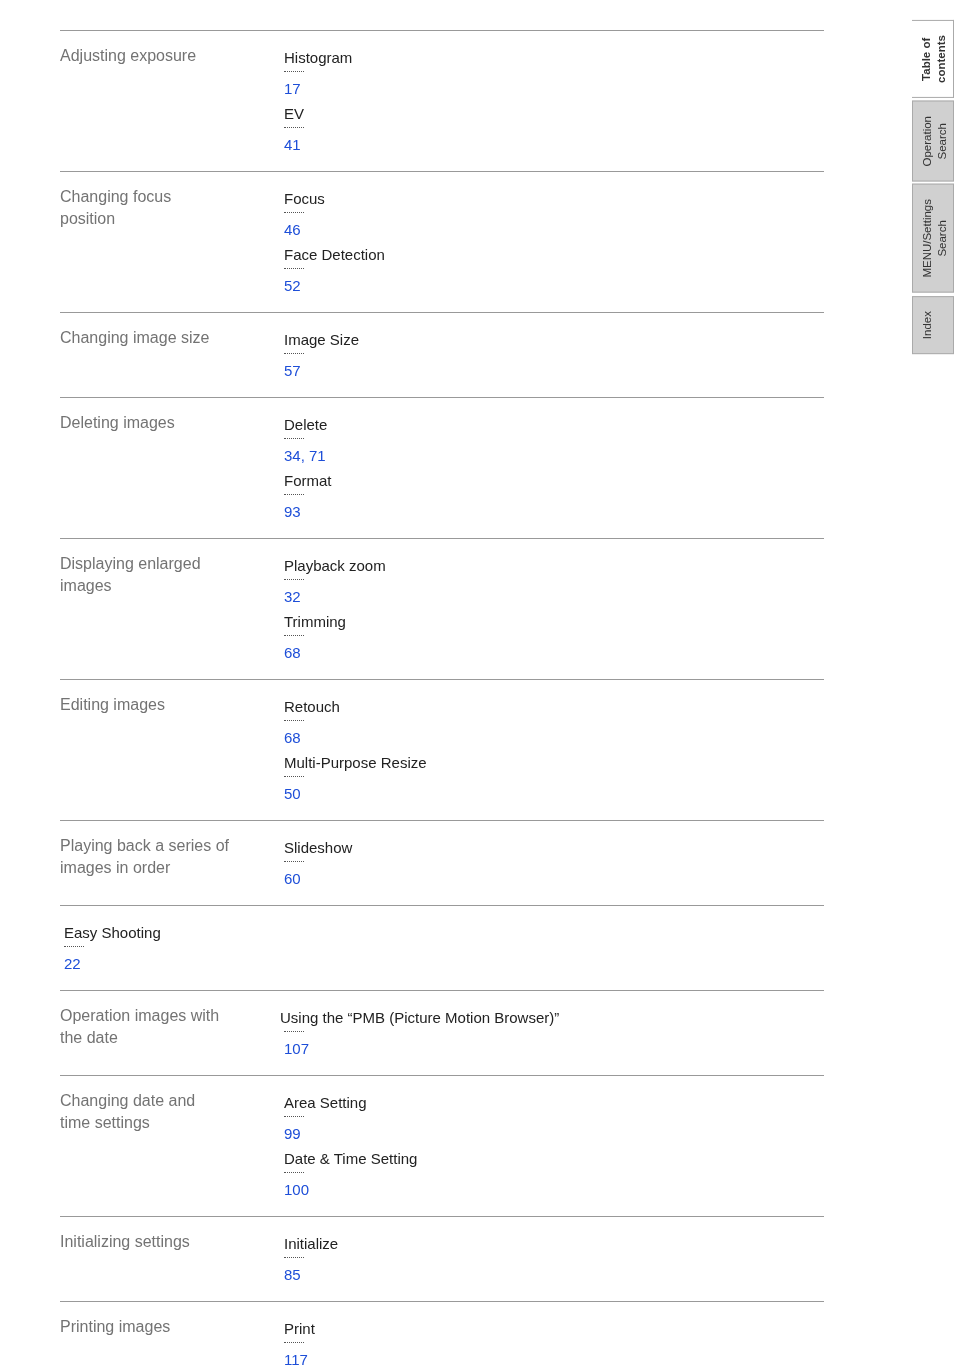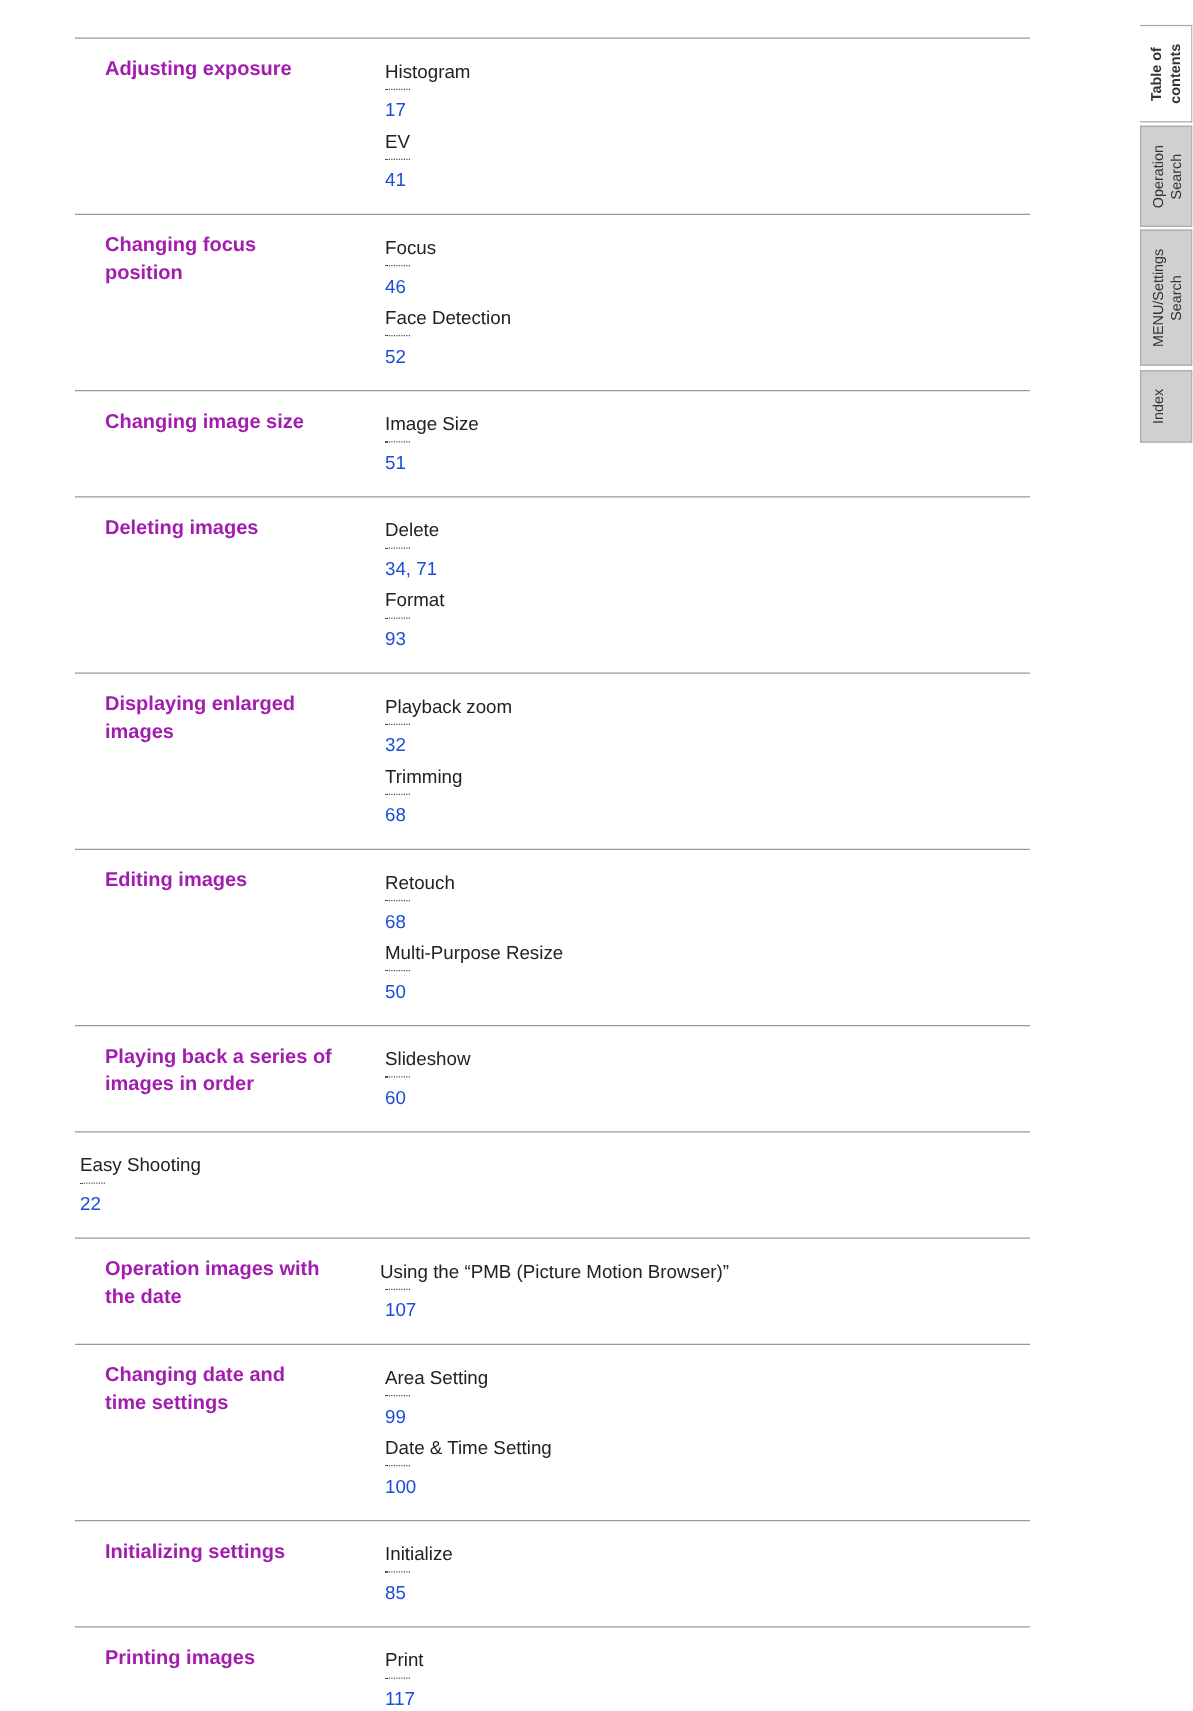--- a/index.html
+++ b/index.html
@@ -26,26 +26,25 @@
       align-items: flex-start;
     }
 
     .toc-row:last-child {
       border-bottom: 1px solid #be185d;
     }
 
     .toc-label {
       width: 220px;
       flex-shrink: 0;
-      color: #a21caf;
+      color: #737373;
       font-size: 16px;
-      font-weight: bold;
+      font-weight: normal;
       line-height: 1.4;
       padding-right: 10px;
-      margin-left: 24px;
     }
 
     .toc-entries {
       flex: 1;
       font-size: 15px;
       color: #222;
       line-height: 1.7;
     }
 
     .toc-entry-line {
@@ -150,21 +149,21 @@
           <span class="entry-page">52</span>
         </div>
       </div>
     </div>
     <div class="toc-row">
       <div class="toc-label" style="white-space: pre-line;">Changing image size</div>
       <div class="toc-entries">
         <div class="toc-entry-line">
           <span class="entry-label">Image Size</span>
           <div class="dots"></div>
-          <span class="entry-page">51</span>
+          <span class="entry-page">57</span>
         </div>
       </div>
     </div>
     <div class="toc-row">
       <div class="toc-label" style="white-space: pre-line;">Deleting images</div>
       <div class="toc-entries">
         <div class="toc-entry-line">
           <span class="entry-label">Delete</span>
           <div class="dots"></div>
           <span class="entry-page">34, 71</span>

